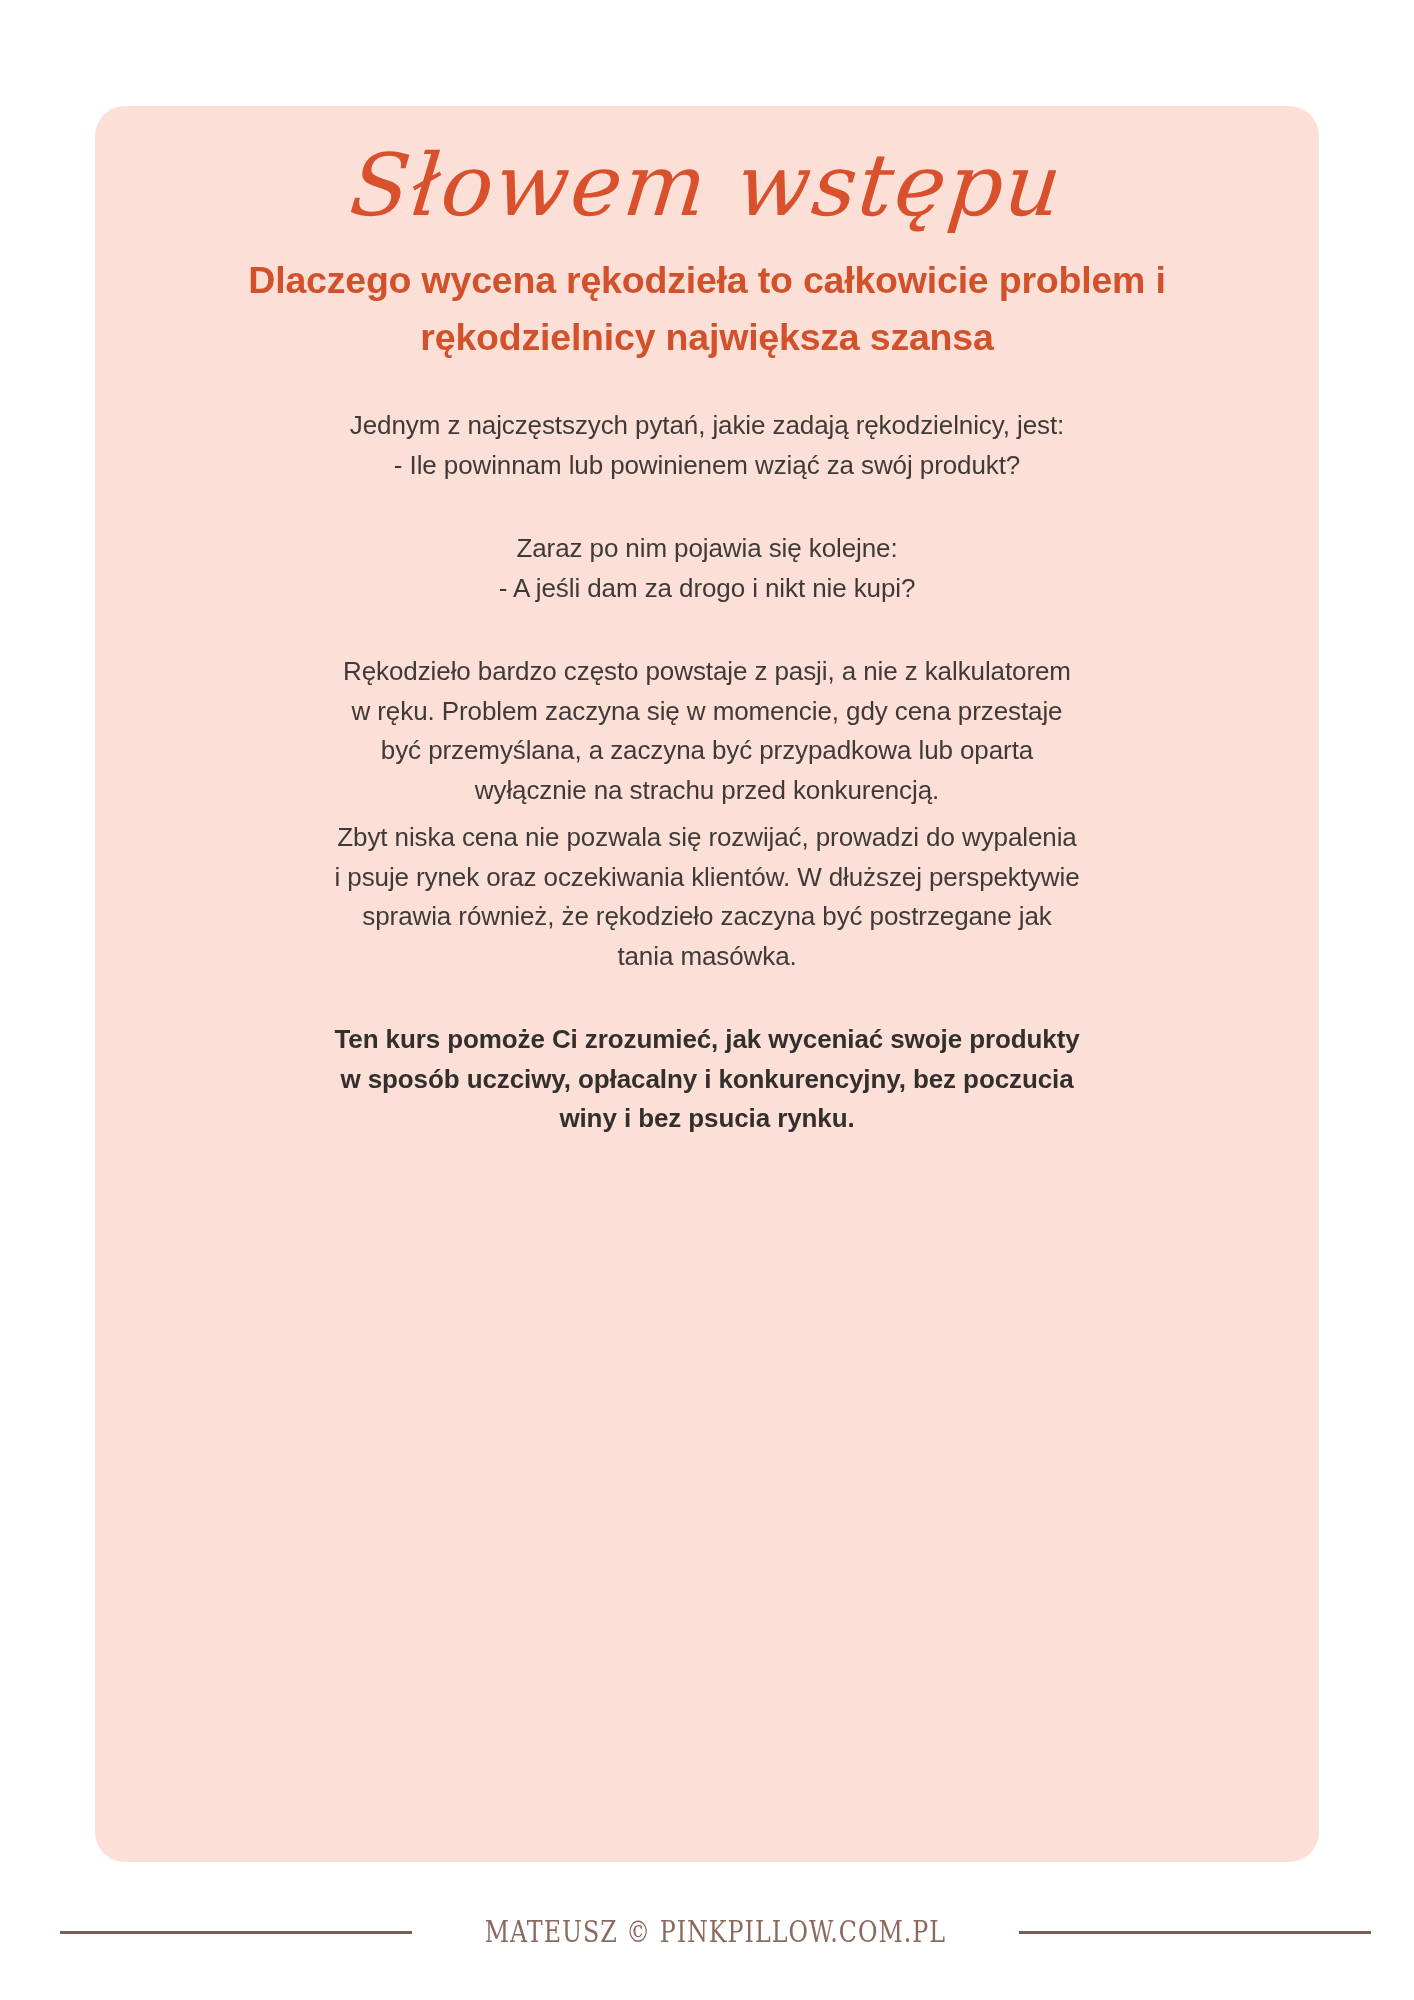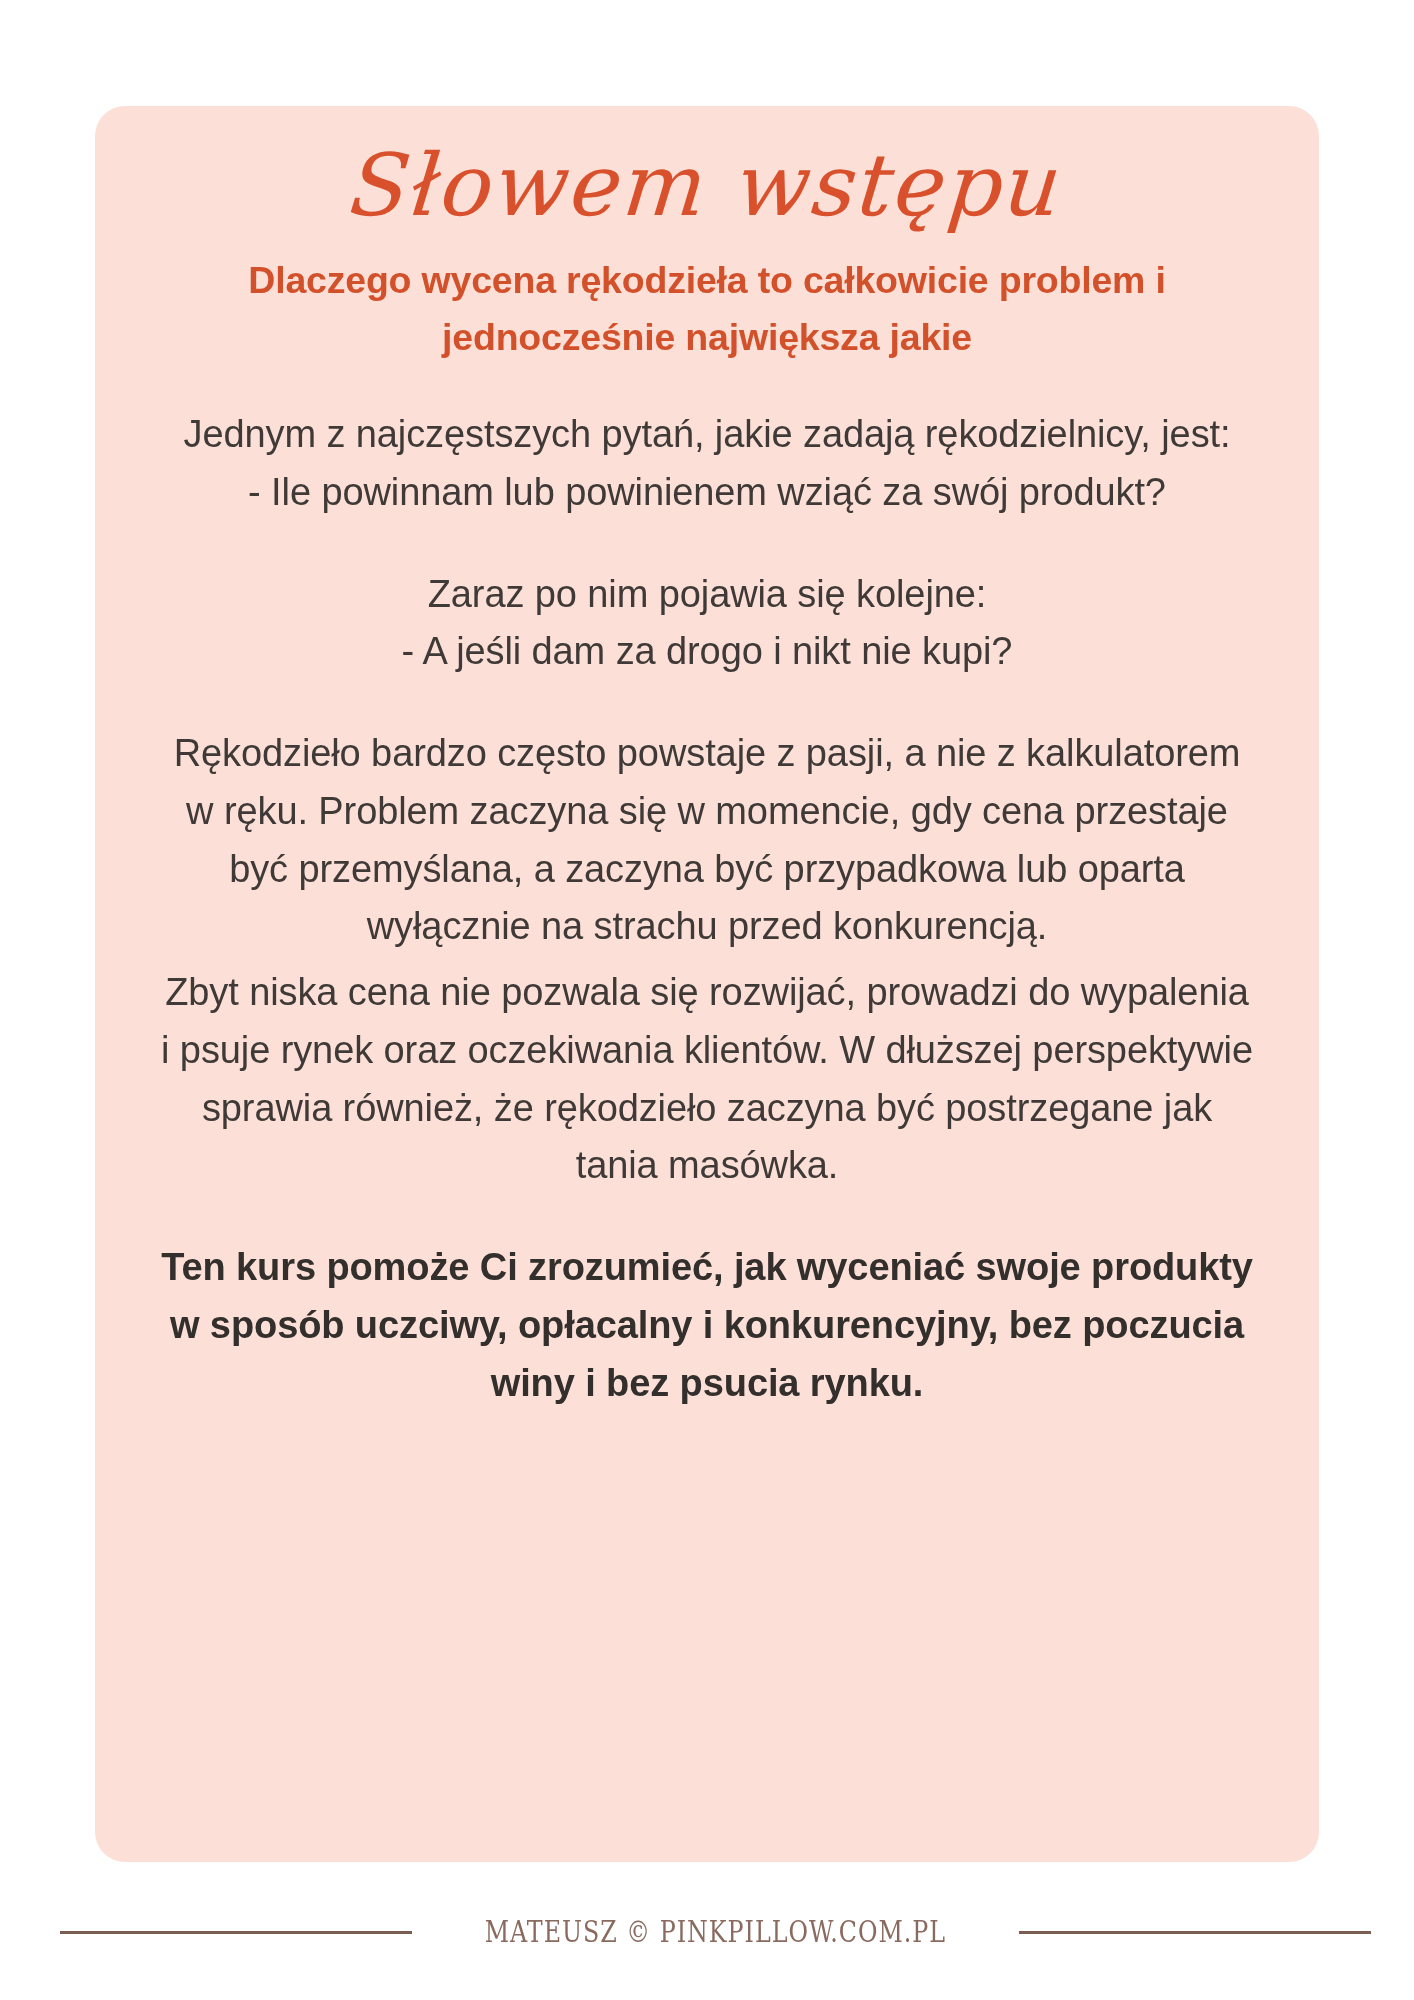--- a/index.html
+++ b/index.html
@@ -70,21 +70,21 @@
 
   
   .body-wrap {
     position: absolute;
     left: 38px;
     right: 38px;
     top: 300px;
     text-align: center;
     color: #3f3a37;
     font-family: "Liberation Sans", sans-serif;
-    font-size: 38px;
+    font-size: 26px;
     line-height: 1.52;
     letter-spacing: -0.1px;
   }
 
   .para {
     margin: 0 0 38px 0;
     text-align: center;
   }
   .para:last-child { margin-bottom: 16px; }
   .para .line { display: block; }
@@ -130,21 +130,21 @@
 <body>
 
 <div class="page">
 
   <div class="card">
 
     <div class="script-title">Słowem wstępu</div>
 
     <div class="headline">
       <span class="line">Dlaczego wycena rękodzieła to całkowicie problem i</span>
-      <span class="line">jednocześnie największa jakie</span>
+      <span class="line">rękodzielnicy największa szansa</span>
     </div>
 
     <div class="body-wrap">
 
       <p class="para gap-lg">
         <span class="line">Jednym z najczęstszych pytań, jakie zadają rękodzielnicy, jest:</span>
         <span class="line">- Ile powinnam lub powinienem wziąć za swój produkt?</span>
       </p>
 
       <p class="para gap-lg">

